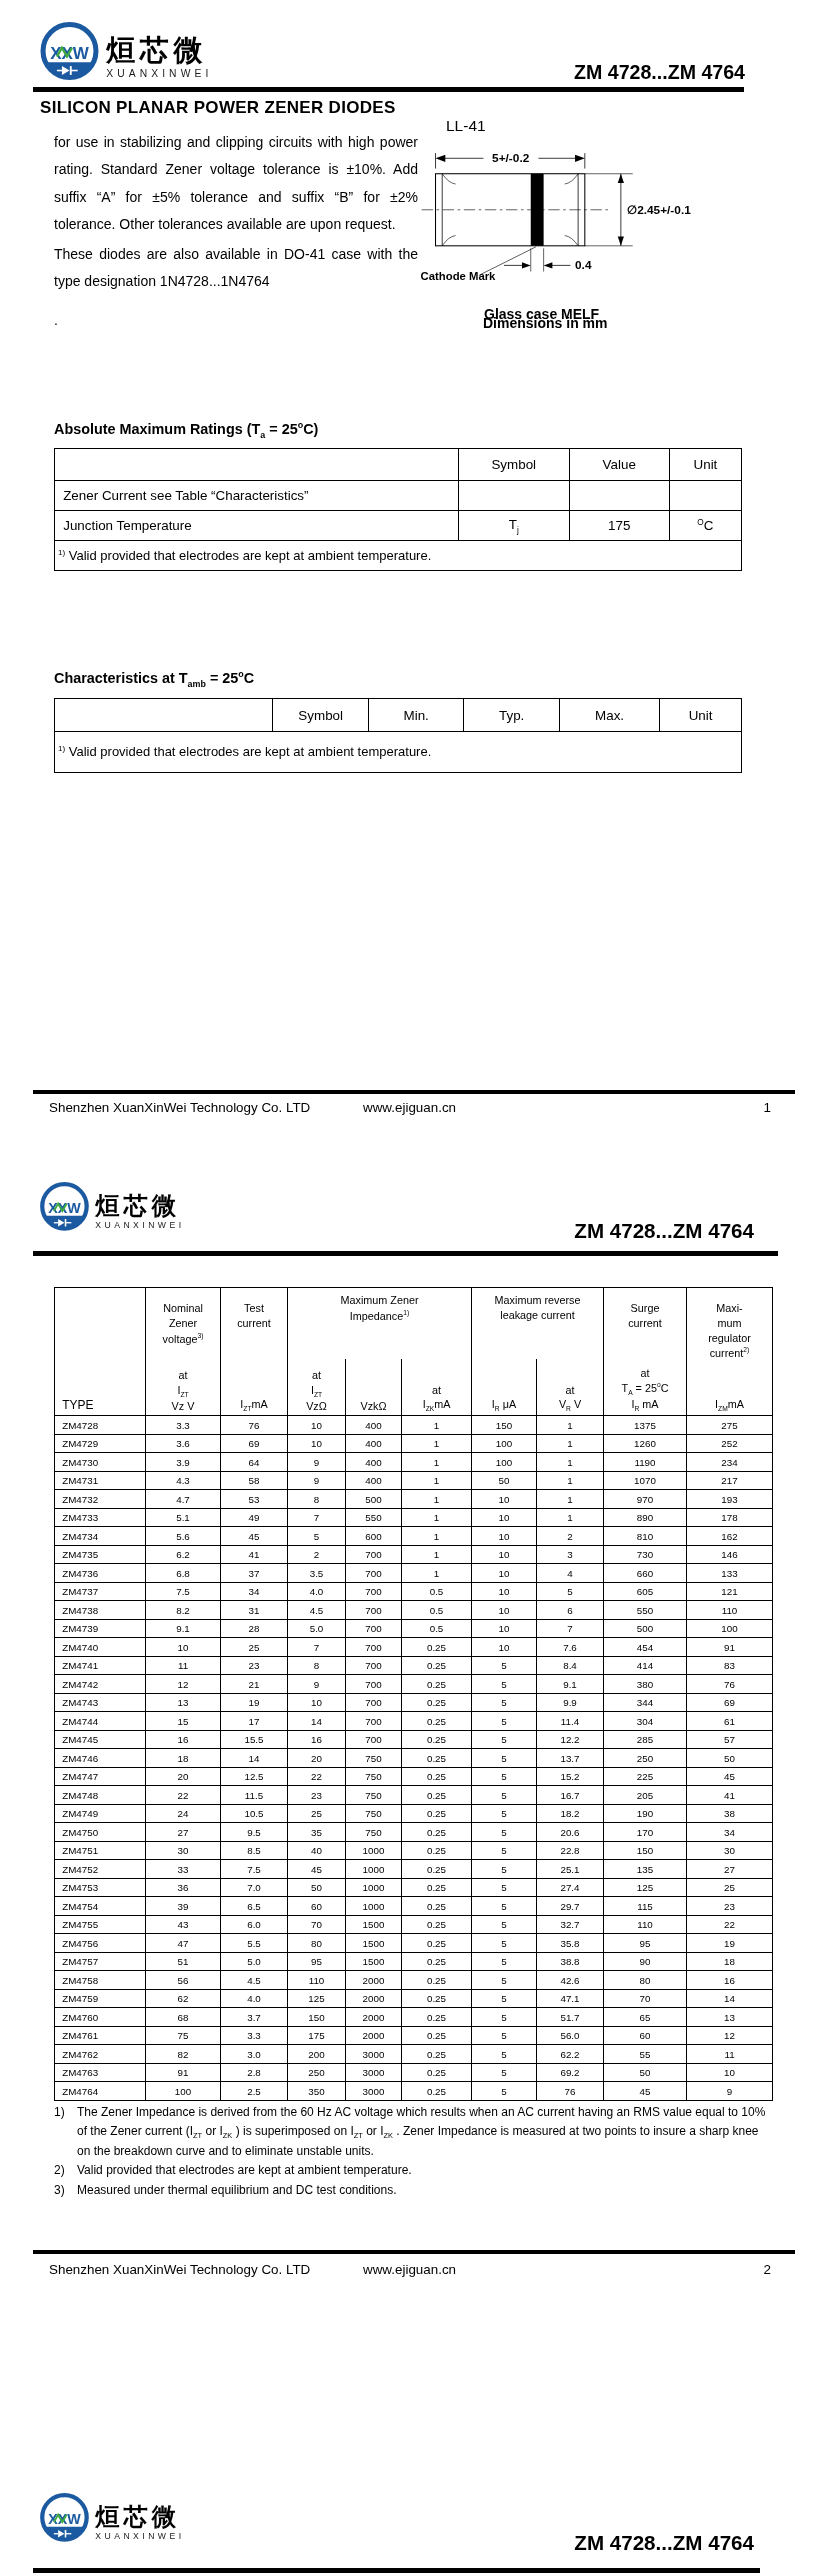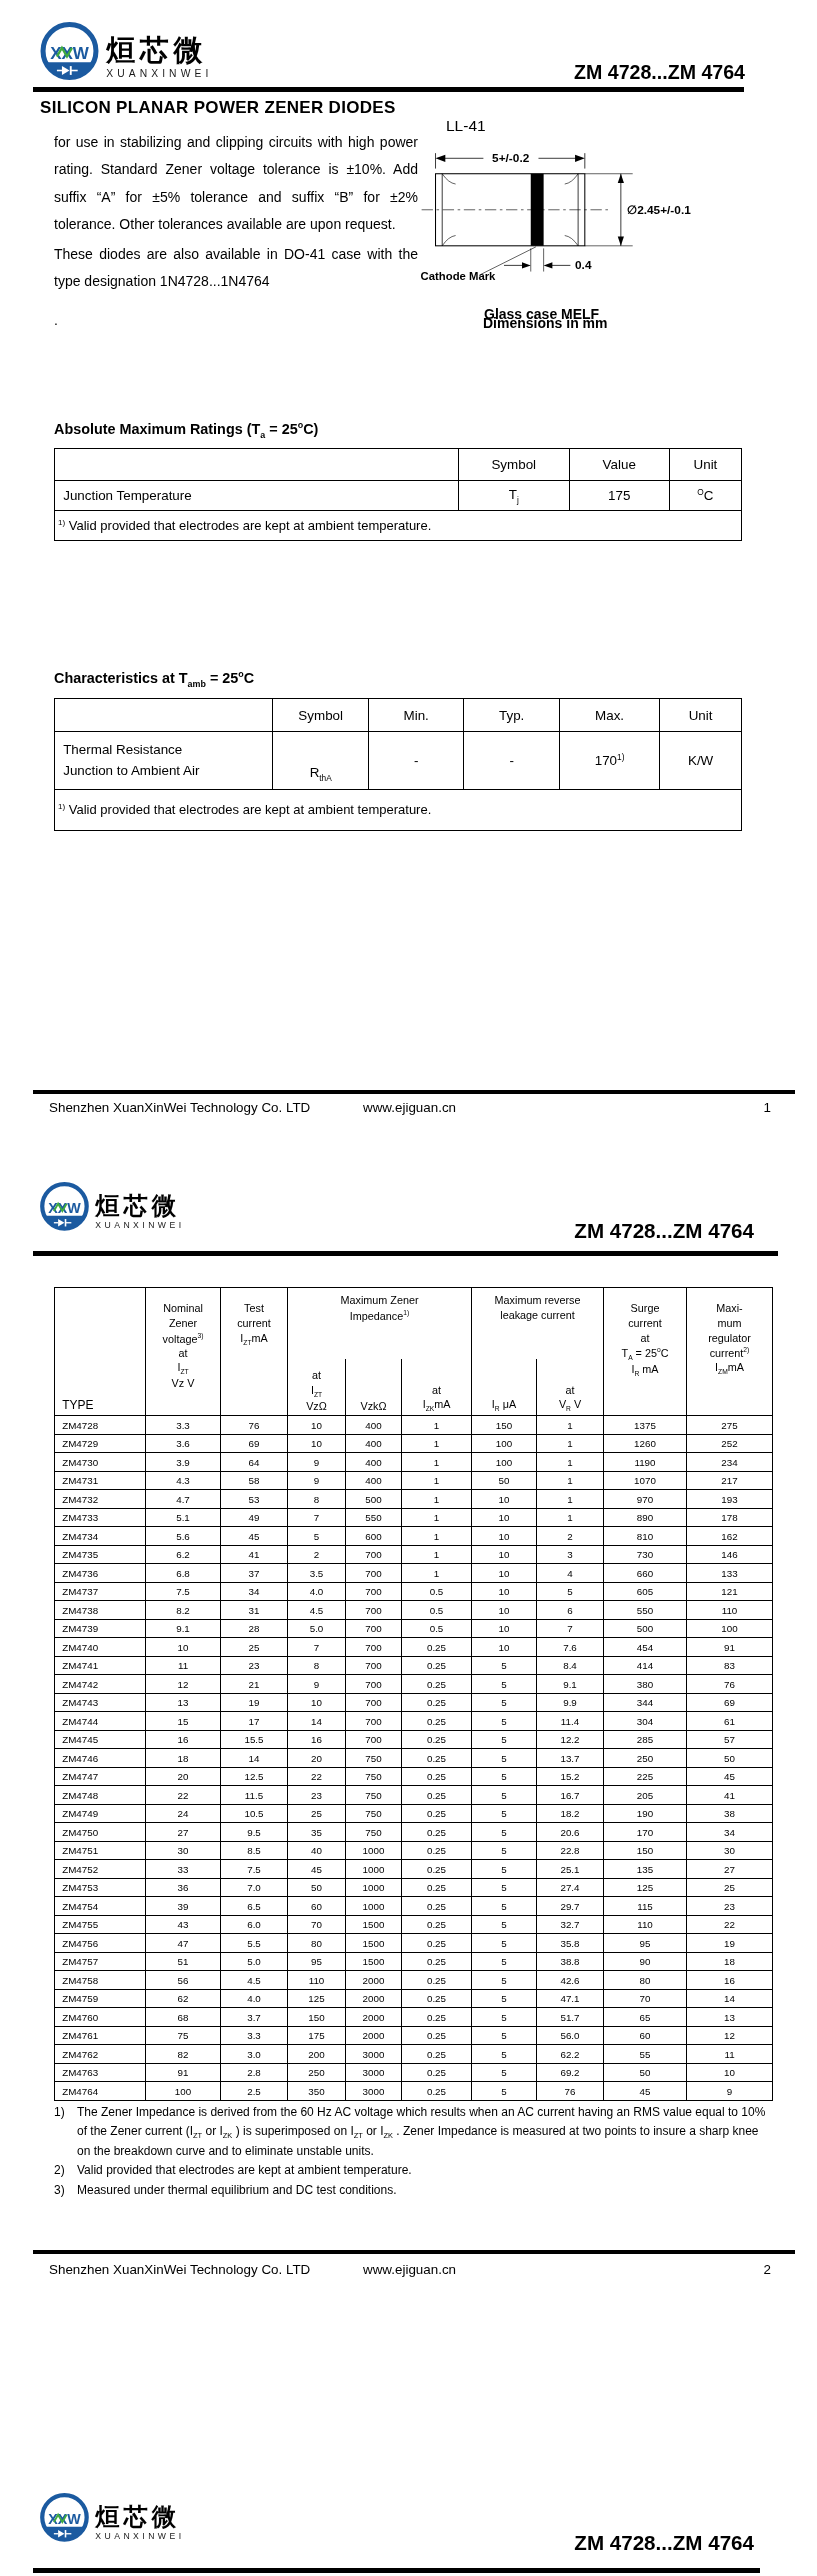--- a/index.html
+++ b/index.html
@@ -37,21 +37,21 @@
   .bigtable{position:absolute;left:54px;top:1287px;width:719px;}
   .bigtable th{border:0.5px solid #000;font-weight:400;font-size:10.8px;text-align:center;
      vertical-align:bottom;padding:2.1px 1px;line-height:1.35;}
   .bigtable td{border:0.5px solid #000;border-top-width:1px;border-bottom-width:1px;
      font-size:9.8px;height:17.5px;text-align:center;padding:0 1px;}
   .bigtable .c-type{text-align:left;padding-left:7.2px;}
   .bigtable thead tr.r1 th{height:64px;}
   .bigtable thead tr.r2 th{height:52px;border-top:0;}
   .bigtable thead th.group{border-bottom:0;vertical-align:top;padding-top:5.2px;}
   .bigtable thead th.typeh{vertical-align:bottom;text-align:left;padding-left:7.2px;font-size:12px;}
-  .vcell{display:flex;flex-direction:column;height:112px;}
+  .vcell{display:flex;flex-direction:column;justify-content:space-between;height:112px;}
   .notes{position:absolute;left:54px;width:721px;font-size:12px;line-height:1.55;}
   .note-item{display:flex;margin-bottom:1px;}
   .note-num{flex:0 0 23px;}
   .note-txt{flex:1;}
   
   .footer{position:absolute;left:0;width:818px;height:20.6px;font-size:13.4px;}
   .f-company{position:absolute;left:49px;}
   .f-site{position:absolute;left:363px;}
   .f-page{position:absolute;right:47px;}
   .drawing-label{position:absolute;font-weight:bold;font-size:14px;}
@@ -139,20 +139,26 @@
           <col style="width:10.5%">
         </colgroup>
       <tbody>
           <tr class="hdr">
         <th class="lbl"></th>
         <th>Symbol</th>
         <th>Value</th>
         <th>Unit</th>
       </tr>
       <tr>
+        <td class="lbl">Zener Current see Table “Characteristics”</td>
+        <td></td>
+        <td></td>
+        <td></td>
+      </tr>
+      <tr>
         <td class="lbl">Junction Temperature</td>
         <td>T<sub>j</sub></td>
         <td>175</td>
         <td><sup>O</sup>C</td>
       </tr>
       <tr class="fnote">
         <td colspan="4"><sup>1)</sup> Valid provided that electrodes are kept at ambient temperature.</td>
       </tr>
     </tbody>
       </table>
@@ -168,28 +174,20 @@
           <col style="width:11.9%">
         </colgroup>
       <tbody>
           <tr class="hdr">
         <th class="lbl"></th>
         <th>Symbol</th>
         <th>Min.</th>
         <th>Typ.</th>
         <th>Max.</th>
         <th>Unit</th>
-      </tr>
-      <tr class="data">
-        <td class="lbl">Thermal Resistance<br>Junction to Ambient Air</td>
-        <td style="vertical-align:bottom;padding-bottom:6.2px;">R<sub>thA</sub></td>
-        <td>-</td>
-        <td>-</td>
-        <td>170<sup>1)</sup></td>
-        <td>K/W</td>
       </tr>
       <tr class="fnote">
         <td colspan="6" style="height:38px;"><sup>1)</sup> Valid provided that electrodes are kept at ambient temperature.</td>
       </tr>
     </tbody>
       </table>
 
     <div class="rule" style="left:33px;top:1090px;width:762px;height:3.6px;"></div>
     <div class="footer" style="top:1100px;">
       <span class="f-company">Shenzhen XuanXinWei Technology Co. LTD</span>

